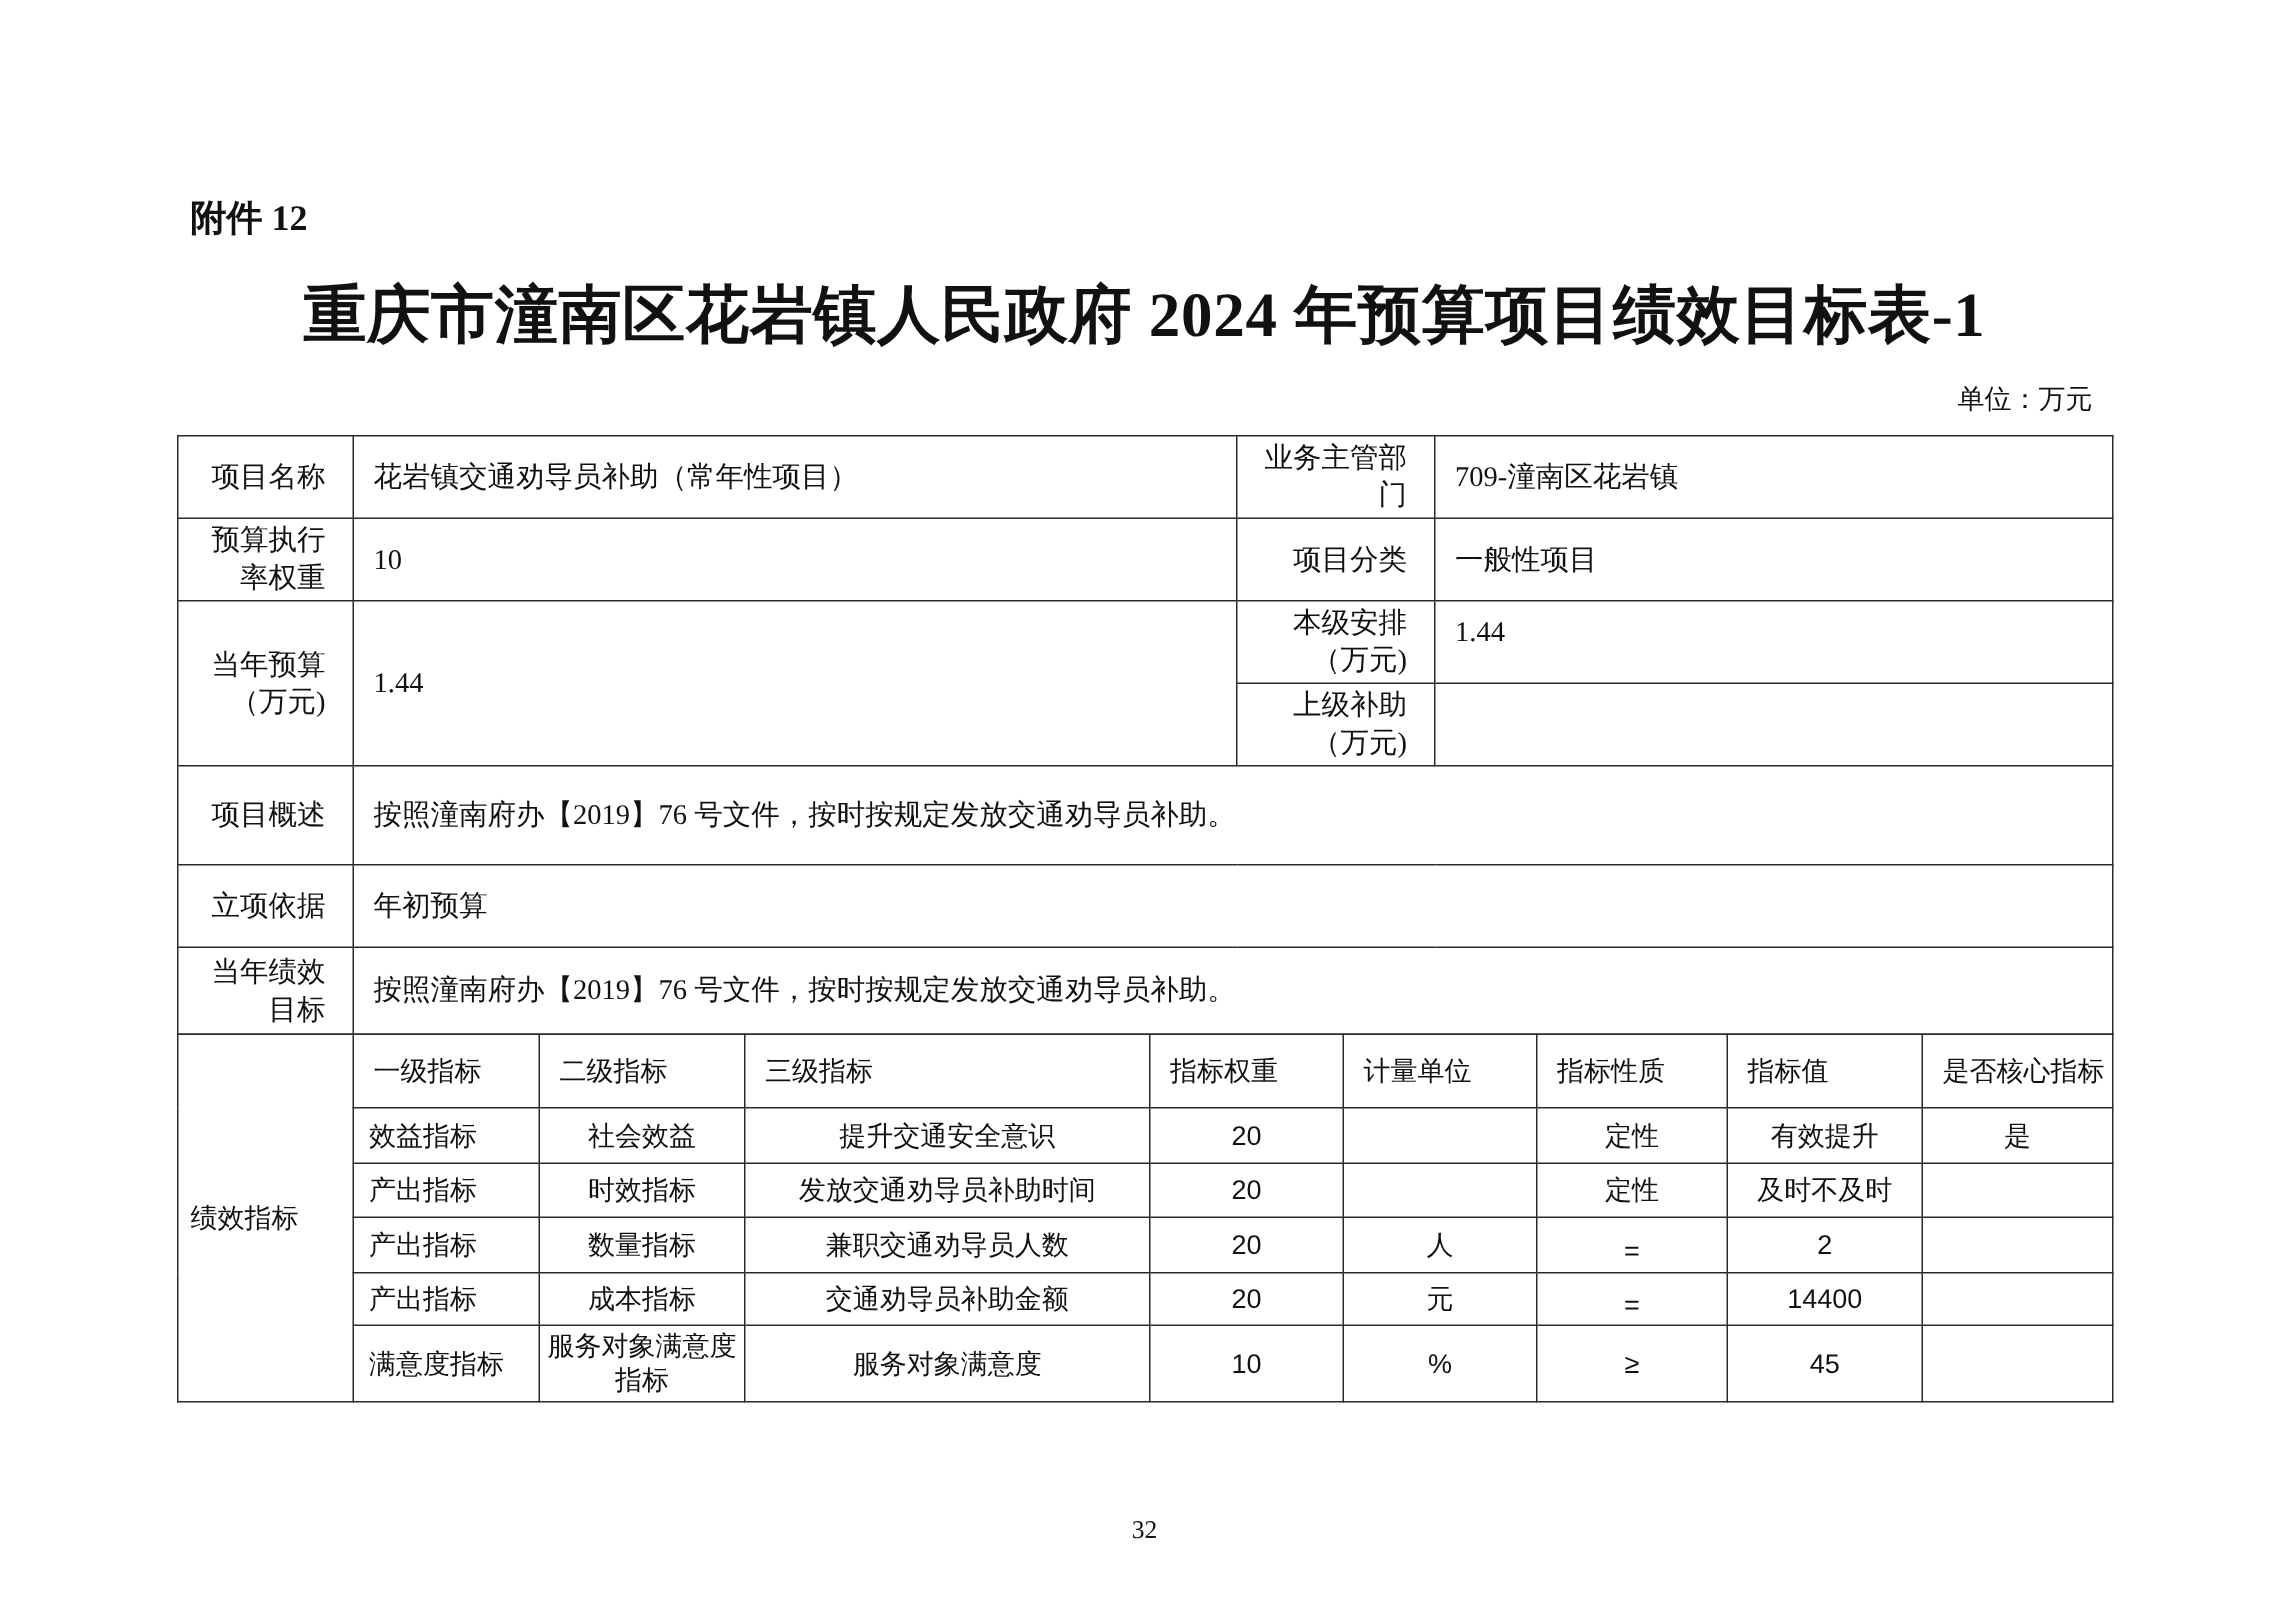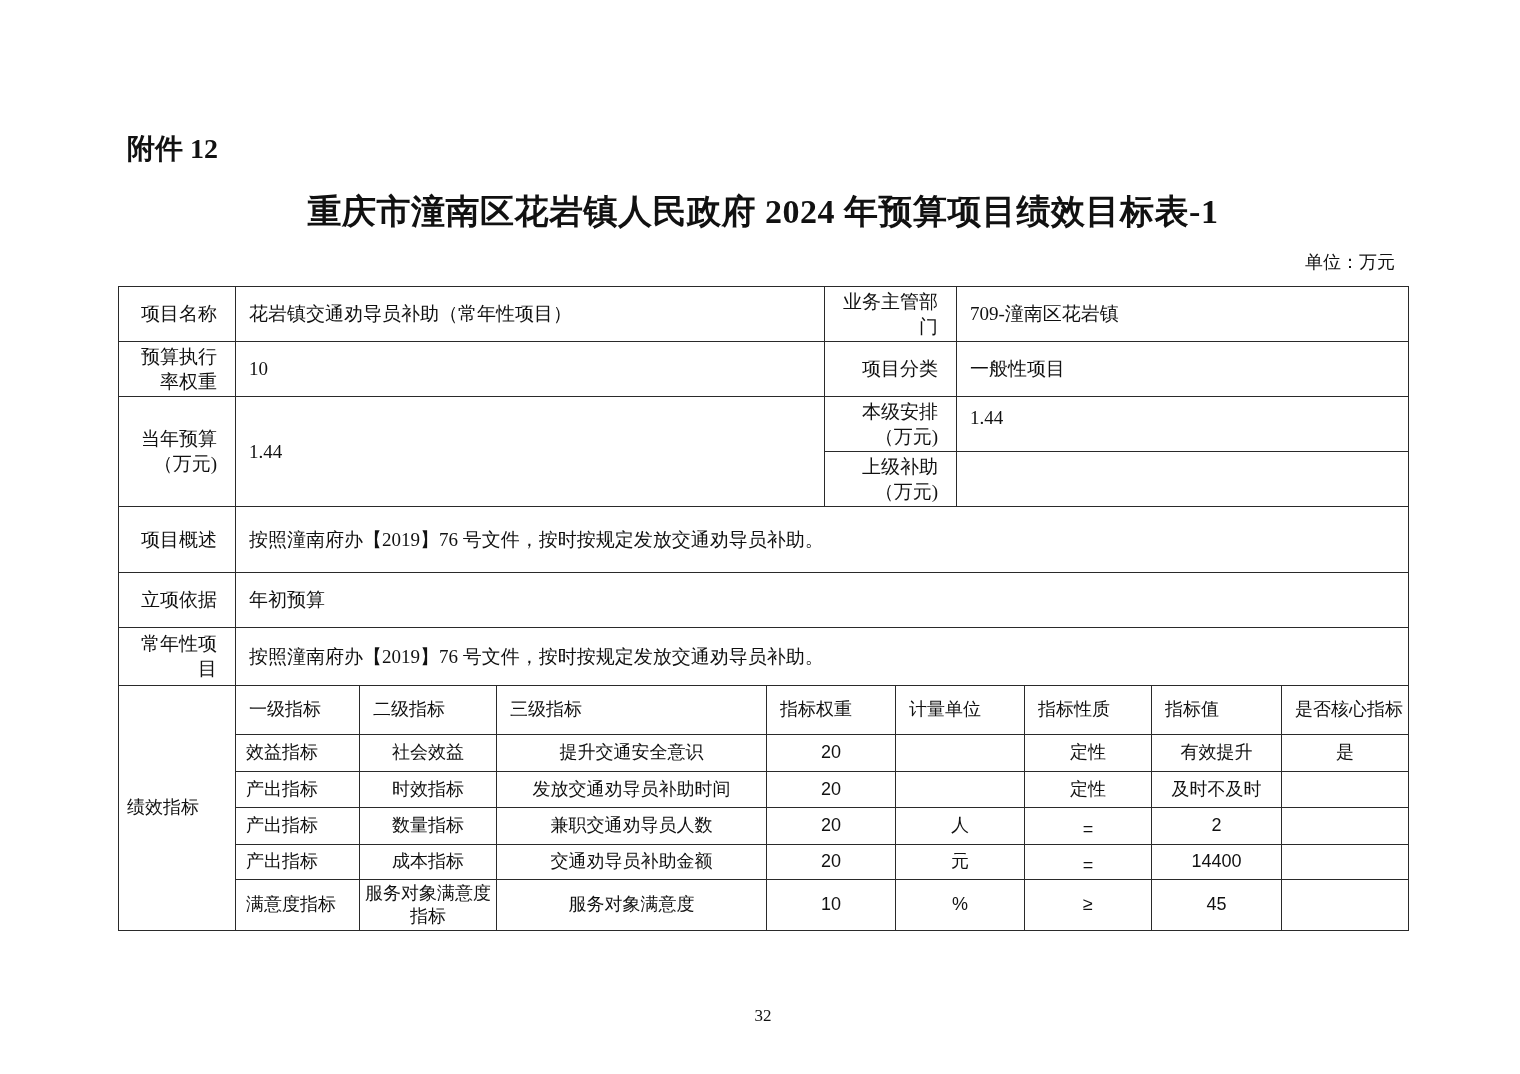--- a/index.html
+++ b/index.html
@@ -2,25 +2,25 @@
 <html><head>
 <meta charset="utf-8">
 <style>
   html,body{margin:0;padding:0;}
   body{
     width:1520px;height:1074px;overflow:hidden;background:#ffffff;
     color:#111;font-family:"Liberation Serif","DejaVu Serif",serif;
     -webkit-font-smoothing:antialiased;
   }
   .attachment{
-    margin:132px 0 0 127px;font-size:28px;font-weight:bold;line-height:1.2;
+    margin:132px 0 0 127px;font-size:24px;font-weight:bold;line-height:1.2;
   }
   .doc-title{
     margin-top:26px;width:1290px;margin-left:118px;text-align:center;
-    font-size:34px;font-weight:bold;letter-spacing:0.5px;line-height:1.15;
+    font-size:42px;font-weight:bold;letter-spacing:0.5px;line-height:1.15;
   }
   .meta-line{
     width:1290px;margin:20px 0 0 118px;display:flex;align-items:flex-end;
     font-size:18px;line-height:22px;
   }
   .meta-left{padding-left:9px;display:flex;}
   .meta-value{margin-left:28px;}
   .meta-right{margin-left:auto;padding-right:13px;}
   table{
     border-collapse:collapse;table-layout:fixed;width:1290px;margin-left:118px;
@@ -88,21 +88,21 @@
   </tr>
   <tr style="height:66px">
     <td class="lbl">项目概述</td>
     <td class="val" colspan="3">按照潼南府办【2019】76 号文件，按时按规定发放交通劝导员补助。</td>
   </tr>
   <tr style="height:55px">
     <td class="lbl">立项依据</td>
     <td class="val" colspan="3">年初预算</td>
   </tr>
   <tr style="height:58px">
-    <td class="lbl">常年性项目</td>
+    <td class="lbl">当年绩效目标</td>
     <td class="val" colspan="3">按照潼南府办【2019】76 号文件，按时按规定发放交通劝导员补助。</td>
   </tr>
 </tbody>
   </table>
 
 <table id="indicator-table">
   <colgroup>
     <col style="width:117px">
       <col style="width:124px">
       <col style="width:137px">

